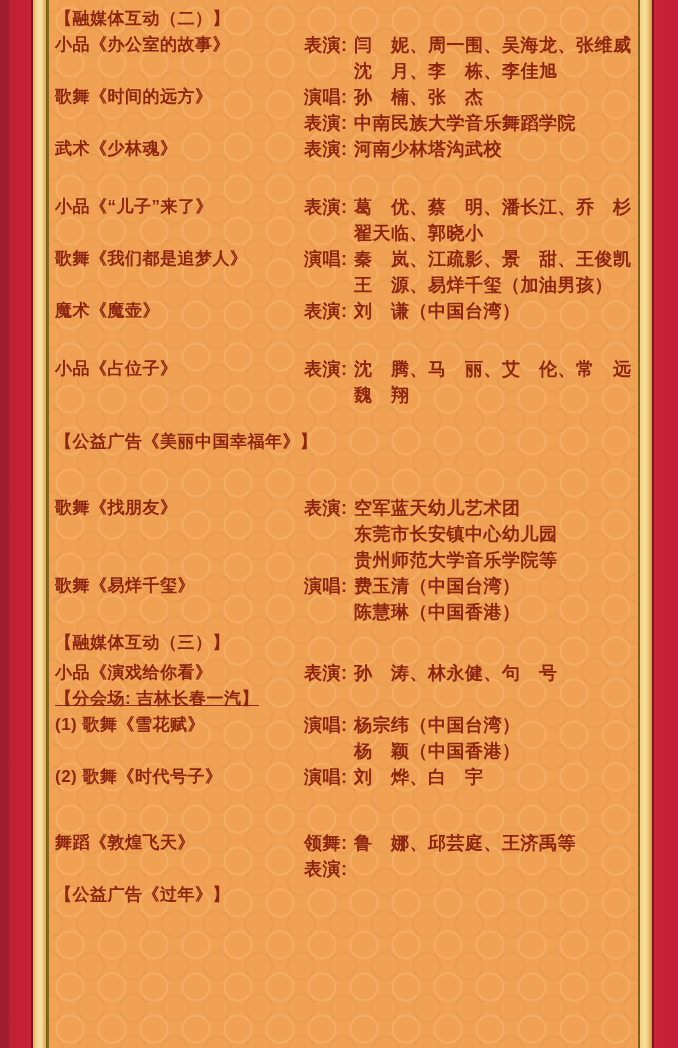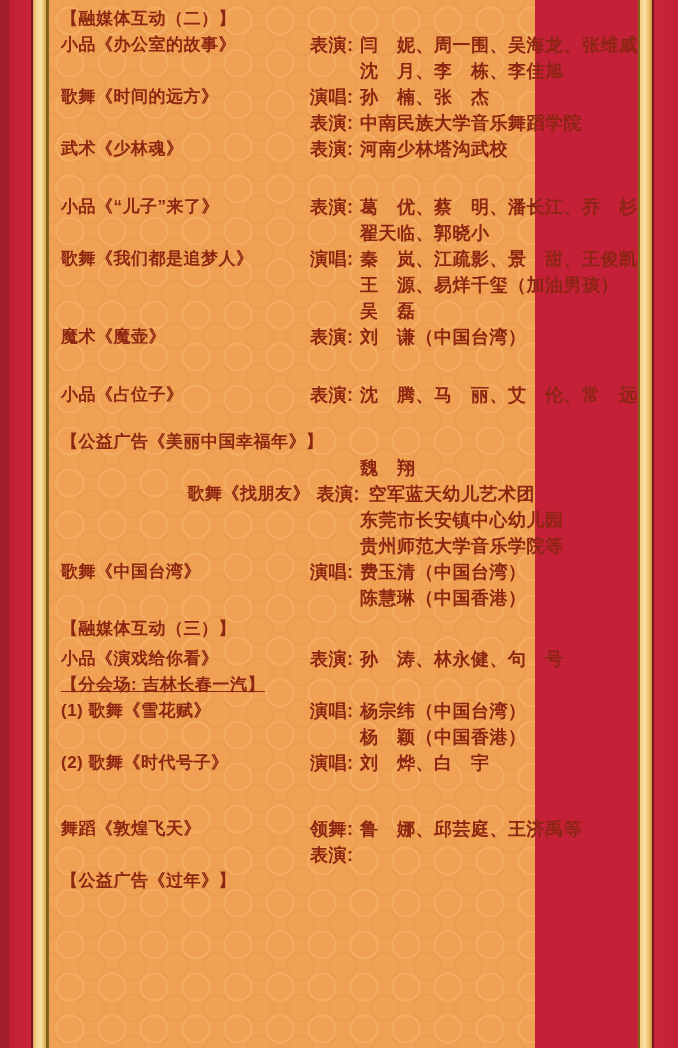--- a/index.html
+++ b/index.html
@@ -26,30 +26,29 @@
     right: 24px; width: 16px;
     background: linear-gradient(90deg,
       #8a6a22 0px, #7d5a16 2px,
       #f2cd80 2px, #f9e0a4 7px,
       #e5b55c 12px, #c98f3a 14px,
       #7c1520 14px, #7c1520 16px);
   }
   .strip-right-red { right: 0; width: 24px; background: linear-gradient(90deg,#c9243a,#c22036); }
   
   .content {
-    position: absolute; left: 49px; top: 0; bottom: 0; width: 486px;
+    position: absolute; left: 49px; top: 0; bottom: 0; width: 589px;
     background-color: #f0a153;
     background-image:
       radial-gradient(circle at 50% 50%, rgba(255,205,145,0) 12px, rgba(255,205,145,0.28) 13px, rgba(255,205,145,0.28) 14px, rgba(255,205,145,0) 15px),
       radial-gradient(circle at 50% 50%, rgba(214,140,70,0) 12px, rgba(214,140,70,0.22) 13px, rgba(214,140,70,0.22) 14px, rgba(214,140,70,0) 15px);
     background-size: 42px 42px, 42px 42px;
     background-position: 0 0, 21px 21px;
     padding-top: 6px;
     box-sizing: border-box;
-    padding-left: 6px;
   }
   
   .row {
     display: flex;
     align-items: flex-start;
     padding-left: 6px;
     line-height: 26px;
     font-size: 18px;
     font-weight: bold;
     color: #8c2511;
@@ -114,60 +113,55 @@
     <div class="cell-title">歌舞《我们都是追梦人》</div>
     <div class="cell-label">演唱:</div>
     <div class="cell-text">秦　岚、江疏影、景　甜、王俊凯</div>
   </div>
     <div class="row row-entry">
     <div class="cell-title"></div>
     <div class="cell-label"></div>
     <div class="cell-text">王　源、易烊千玺（加油男孩）</div>
   </div>
     <div class="row row-entry">
-    <div class="cell-title"></div>
-    <div class="cell-label"></div>
-    <div class="cell-text">吴　磊</div>
-  </div>
-    <div class="row row-entry">
     <div class="cell-title">魔术《魔壶》</div>
     <div class="cell-label">表演:</div>
     <div class="cell-text">刘　谦（中国台湾）</div>
   </div>
     <div class="row row-entry" style="margin-top: 32px;">
     <div class="cell-title">小品《占位子》</div>
     <div class="cell-label">表演:</div>
     <div class="cell-text">沈　腾、马　丽、艾　伦、常　远</div>
   </div>
+    <div class="row row-entry">
+    <div class="cell-title"></div>
+    <div class="cell-label"></div>
+    <div class="cell-text">魏　翔</div>
+  </div>
     <div class="row row-header" style="margin-top: 21px;">
     <div class="cell-title">【公益广告《美丽中国幸福年》】</div>
 
   </div>
-    <div class="row row-entry">
-    <div class="cell-title"></div>
-    <div class="cell-label"></div>
-    <div class="cell-text">魏　翔</div>
-  </div>
-    <div class="row row-entry" style=" text-align: right;">
+    <div class="row row-entry" style="margin-top: 40px;">
     <div class="cell-title">歌舞《找朋友》</div>
     <div class="cell-label">表演:</div>
     <div class="cell-text">空军蓝天幼儿艺术团</div>
   </div>
     <div class="row row-entry">
     <div class="cell-title"></div>
     <div class="cell-label"></div>
     <div class="cell-text">东莞市长安镇中心幼儿园</div>
   </div>
     <div class="row row-entry">
     <div class="cell-title"></div>
     <div class="cell-label"></div>
     <div class="cell-text">贵州师范大学音乐学院等</div>
   </div>
     <div class="row row-entry">
-    <div class="cell-title">歌舞《中国台湾》</div>
+    <div class="cell-title">歌舞《易烊千玺》</div>
     <div class="cell-label">演唱:</div>
     <div class="cell-text">费玉清（中国台湾）</div>
   </div>
     <div class="row row-entry">
     <div class="cell-title"></div>
     <div class="cell-label"></div>
     <div class="cell-text">陈慧琳（中国香港）</div>
   </div>
     <div class="row row-header" style="margin-top: 5px;">
     <div class="cell-title">【融媒体互动（三）】</div>

